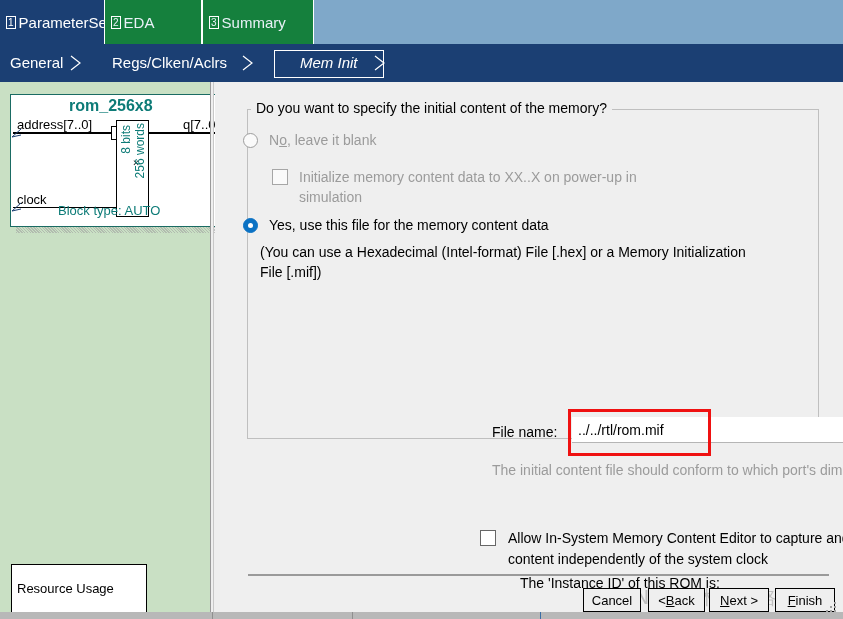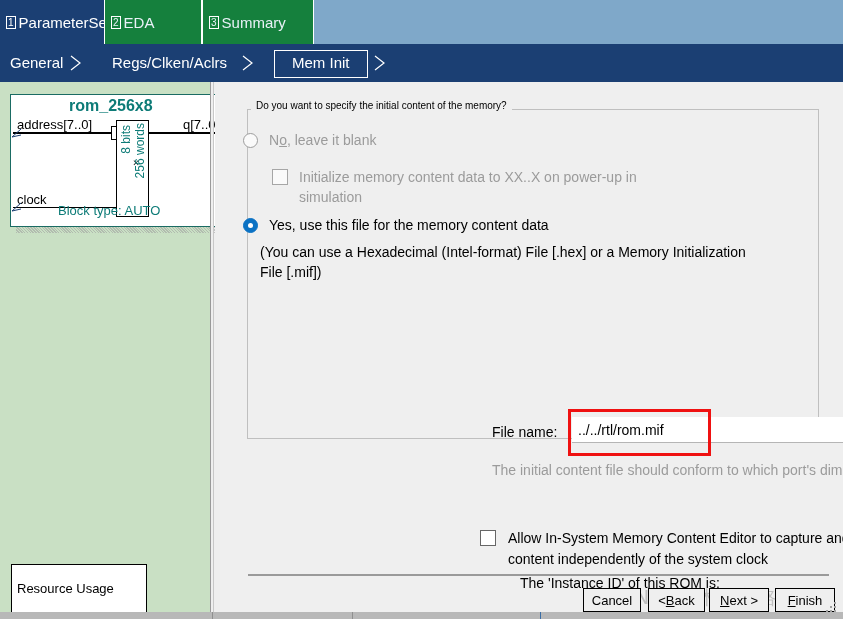--- a/index.html
+++ b/index.html
@@ -69,21 +69,22 @@
     font-size: 15px;
     line-height: 38px;
     white-space: nowrap;
   }
   .crumb-general { left: 10px; top: 0; }
   .crumb-regs { left: 112px; top: 0; }
   .crumb-mem {
     left: 274px; top: 6px;
     height: 28px; line-height: 24px;
     border: 1px solid #ffffff;
-    padding: 0 17px;
+    padding: 0 25px;
+    font-style: italic;
   }
   .chev {
     position: absolute; top: 11px;
     width: 16px; height: 16px;
   }
   .chev svg { display:block; }
   .chev1 { left: 68px; }
   .chev2 { left: 240px; }
   .chev3 { left: 372px; }
 
@@ -179,21 +180,21 @@
 
   .groupbox {
     position: absolute; left: 32px; top: 27px;
     width: 572px; height: 330px;
     border: 1px solid #bfbfbf;
   }
   .group-legend {
     position: absolute; left: 36px; top: 18px;
     background: #efefef;
     padding: 0 5px;
-    font-size: 10px; color: #000000;
+    font-size: 14px; color: #000000;
     white-space: nowrap;
   }
 
   .radio-row { position: absolute; display: flex; align-items: flex-start; }
   .radio {
     width: 15px; height: 15px; border-radius: 50%;
     border: 1px solid #9d9d9d; background: #fafafa;
     flex: none; margin-top: 1px;
   }
   .radio.checked {

